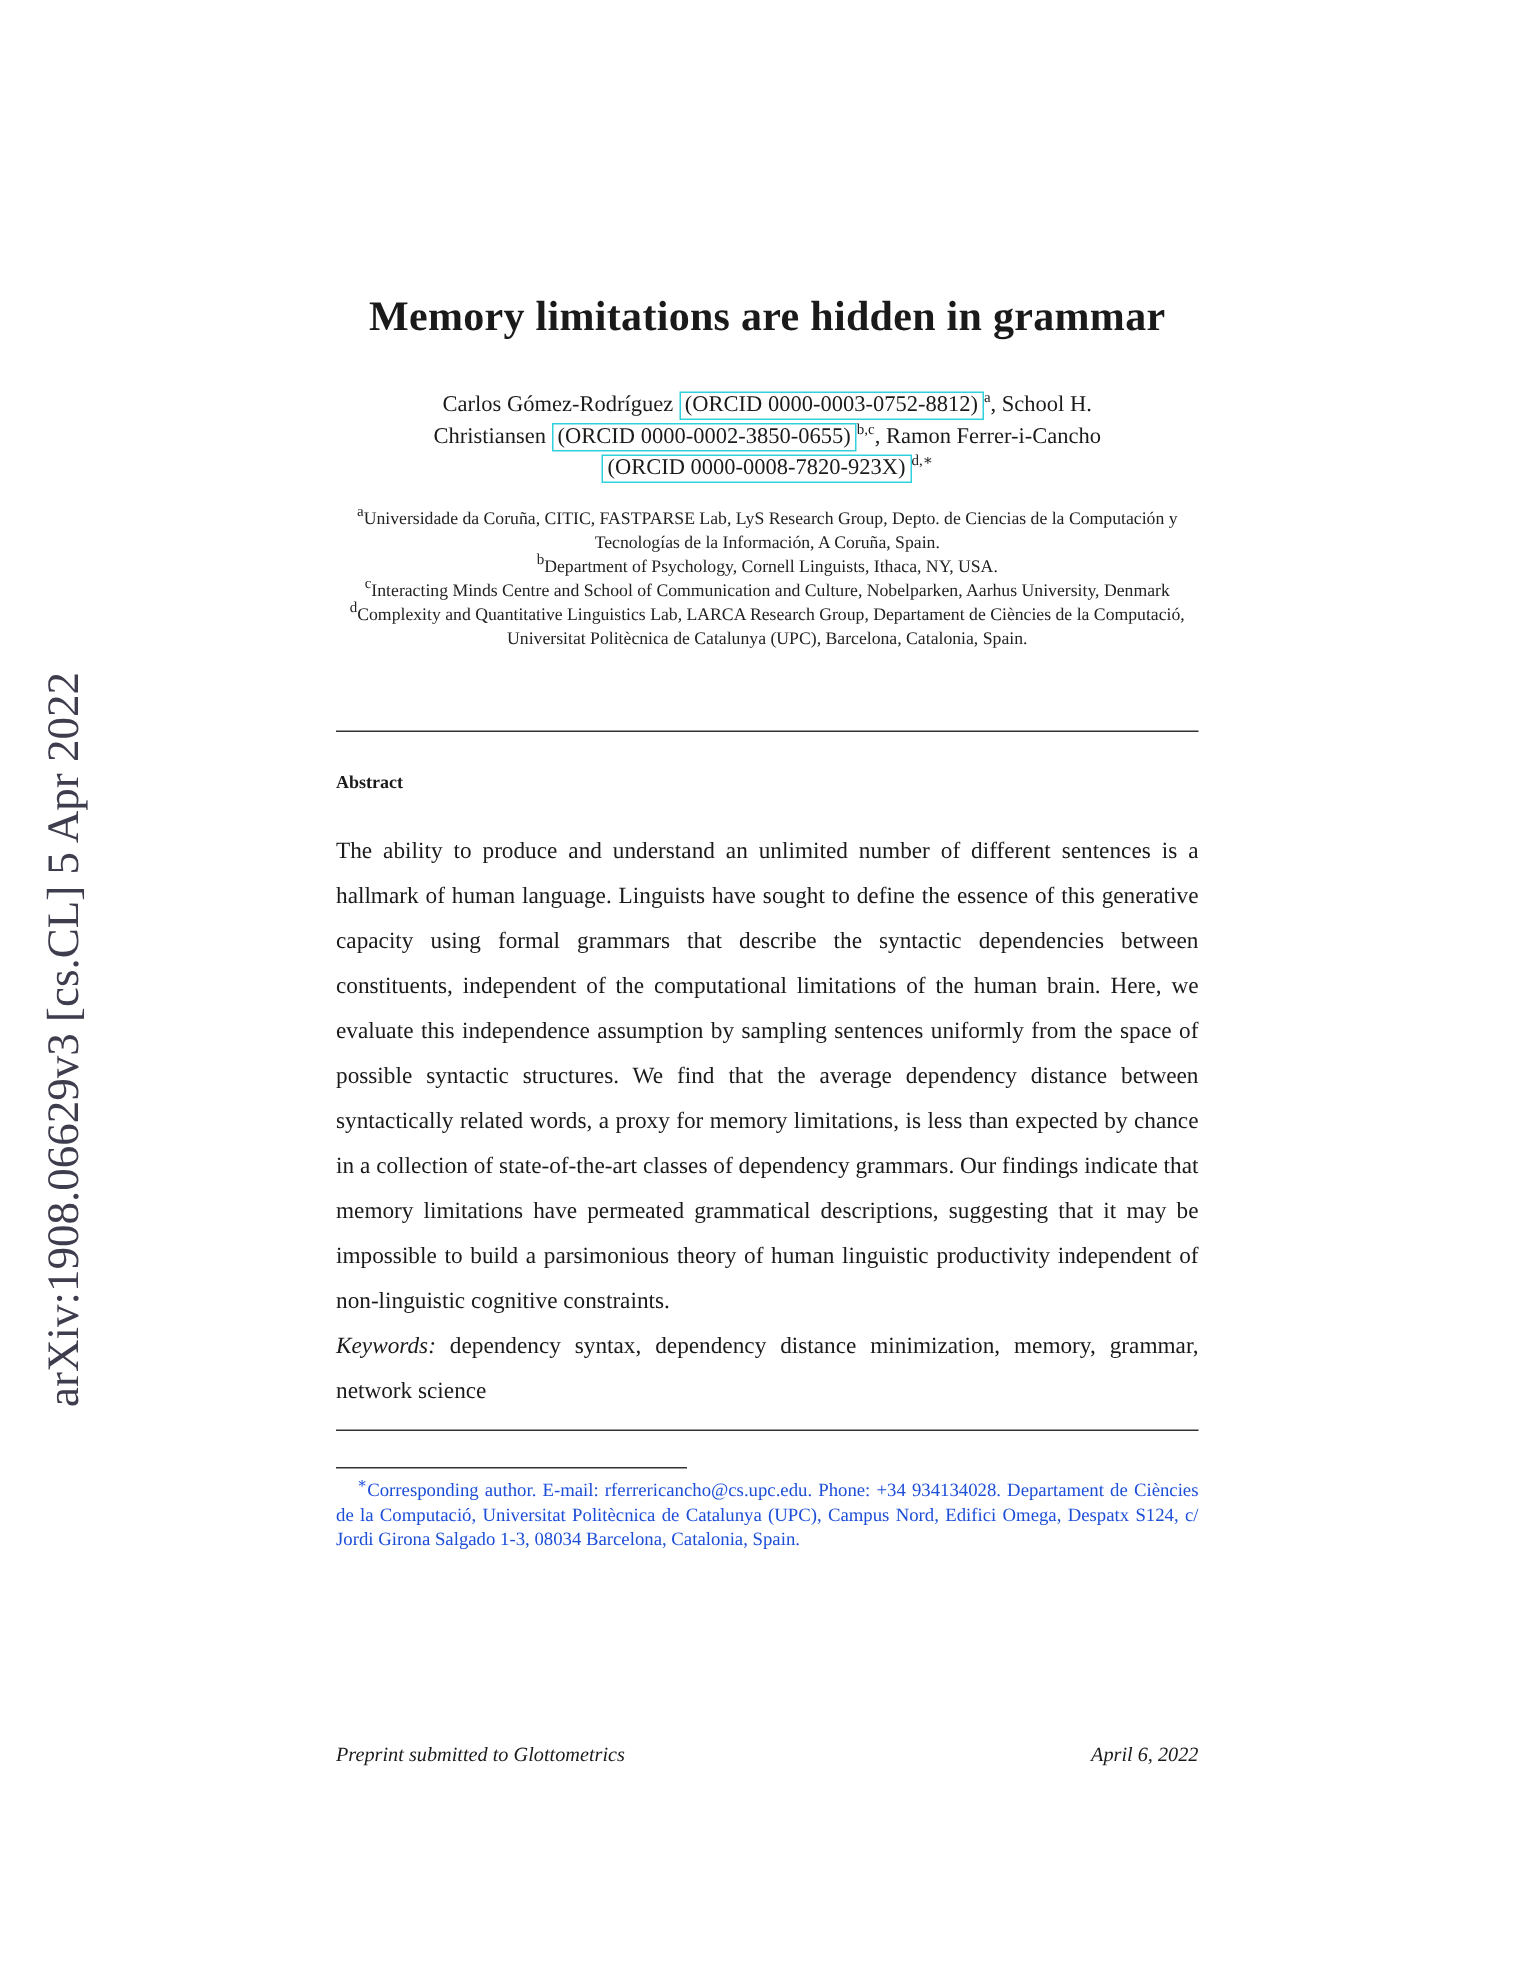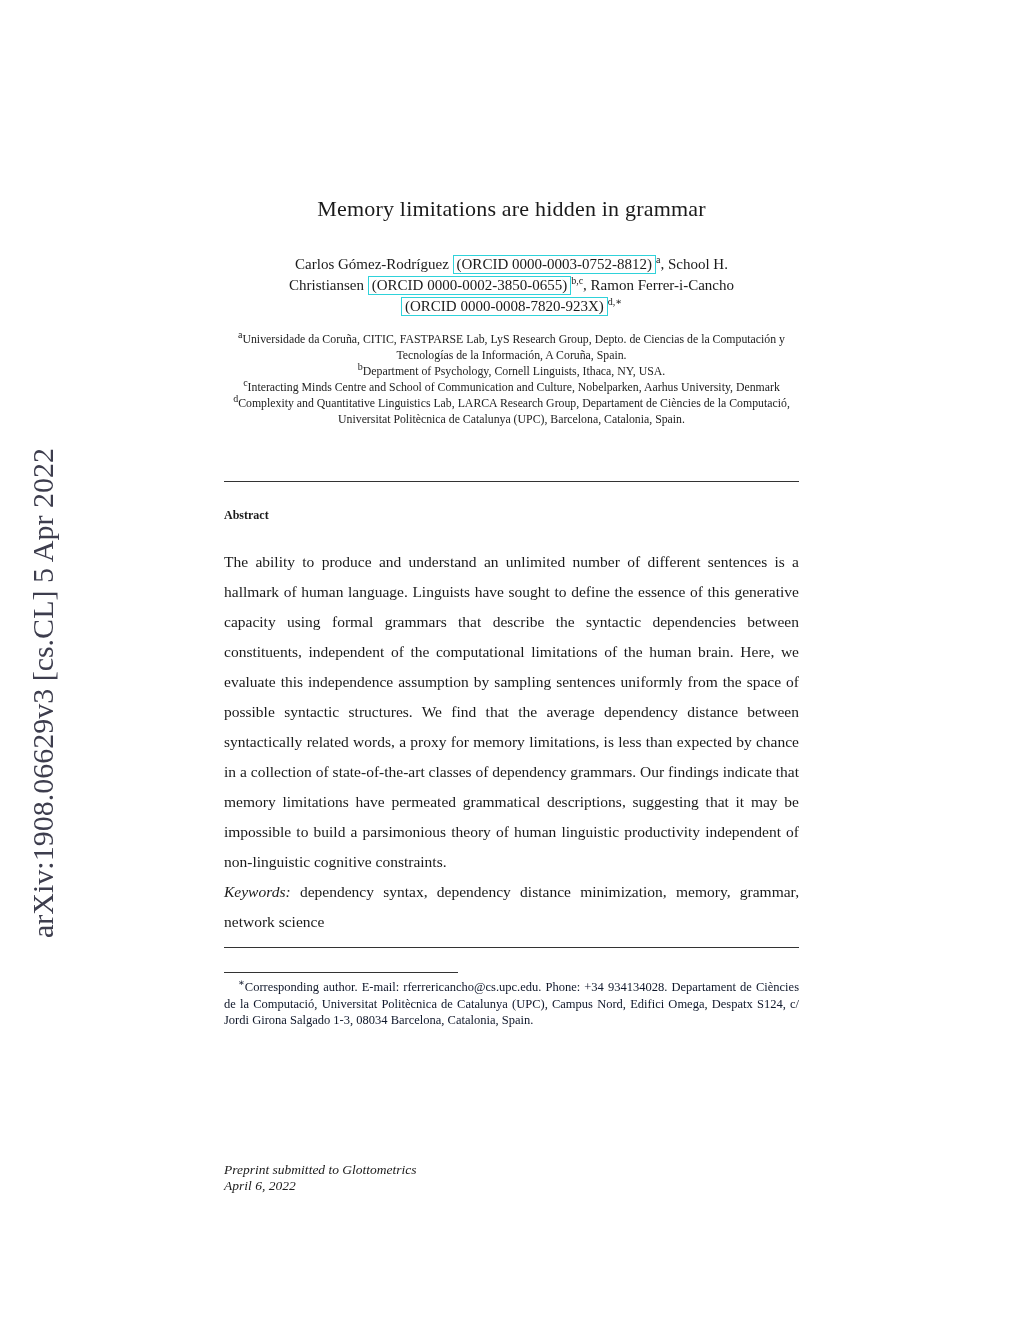--- a/index.html
+++ b/index.html
@@ -8,41 +8,41 @@
   .page {
     position:relative; width:1024px; height:1325px; background:#ffffff;
     margin:0 auto; overflow:hidden; color:#1a1a1a;
   }
   .arxiv-stamp {
     position:absolute; left:26px; top:358px; height:580px;
     writing-mode:vertical-rl; transform:rotate(180deg);
     font-size:30px; color:#3d3d4d; white-space:nowrap;
   }
   .content { position:absolute; left:224px; top:196px; width:575px; }
-  .title { font-size:22px; font-weight:400; text-align:center; letter-spacing:0.2px; }
+  .title { font-size:28px; font-weight:700; text-align:center; letter-spacing:0.2px; }
   .authors { margin-top:32px; text-align:center; font-size:15px; line-height:21px; }
   .author-line { white-space:nowrap; }
   .orcid { border:1px solid #2fd2da; padding:0 3px; display:inline-block; line-height:17px; }
   sup { font-size:10px; line-height:0; }
   .affiliations { margin-top:14px; font-size:11.8px; line-height:16px; text-align:center; color:#222; }
   .affil { margin:0; }
   hr.rule { border:none; border-top:1px solid #333; }
   .rule-top { margin-top:54px; }
   .rule-bottom { margin-top:10px; }
   .abstract-heading { margin-top:26px; font-size:12px; font-weight:700; }
   .abstract-body { margin-top:24px; font-size:15.5px; line-height:30px; text-align:justify; }
   .keywords { font-size:15.5px; line-height:30px; text-align:justify; }
   .keywords em { font-style:italic; }
   .footnote-area { margin-top:24px; }
   .footnote-rule { width:234px; border-top:1px solid #333; }
-  .footnote { margin-top:6px; font-size:12.5px; line-height:16.5px; text-align:justify; text-indent:14px; color:#0f172a; }
+  .footnote { margin-top:6px; font-size:12.5px; line-height:16.5px; text-align:justify; text-indent:14px; color:#1d4ed8; }
   .footer {
     position:absolute; left:224px; top:1162px; width:575px;
     display:flex; justify-content:space-between;
-    font-style:italic; font-size:13.5px; color:#1a1a1a;flex-direction:column;
+    font-style:italic; font-size:13.5px; color:#1a1a1a;
   }
 </style>
 </head>
 <body>
 
 <div class="page">
 
   <div class="arxiv-stamp" style="color: rgb(61, 61, 77);">arXiv:1908.06629v3 [cs.CL] 5 Apr 2022</div>
 
   <main class="content">

